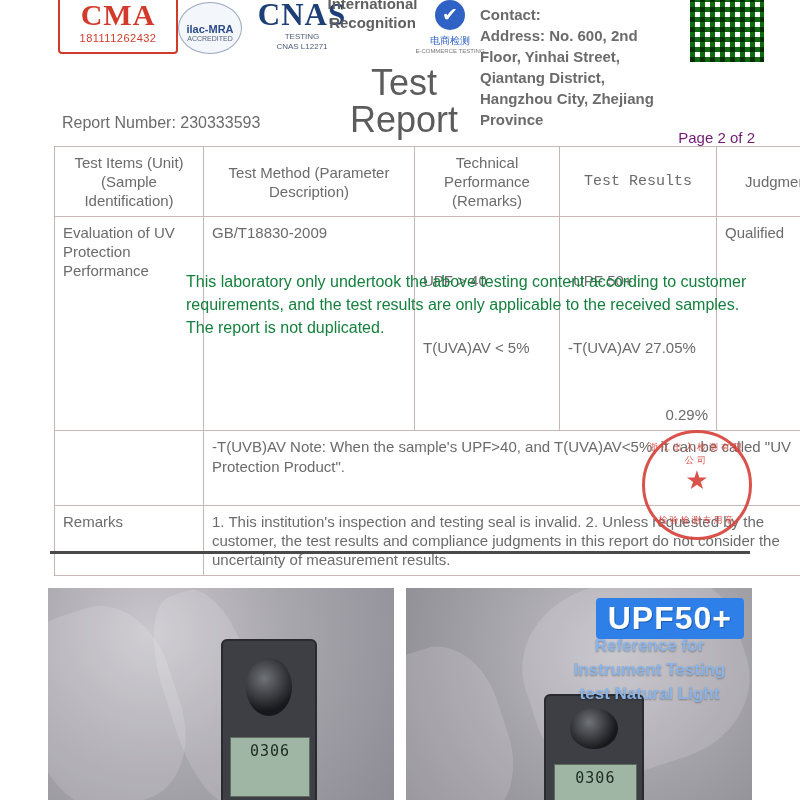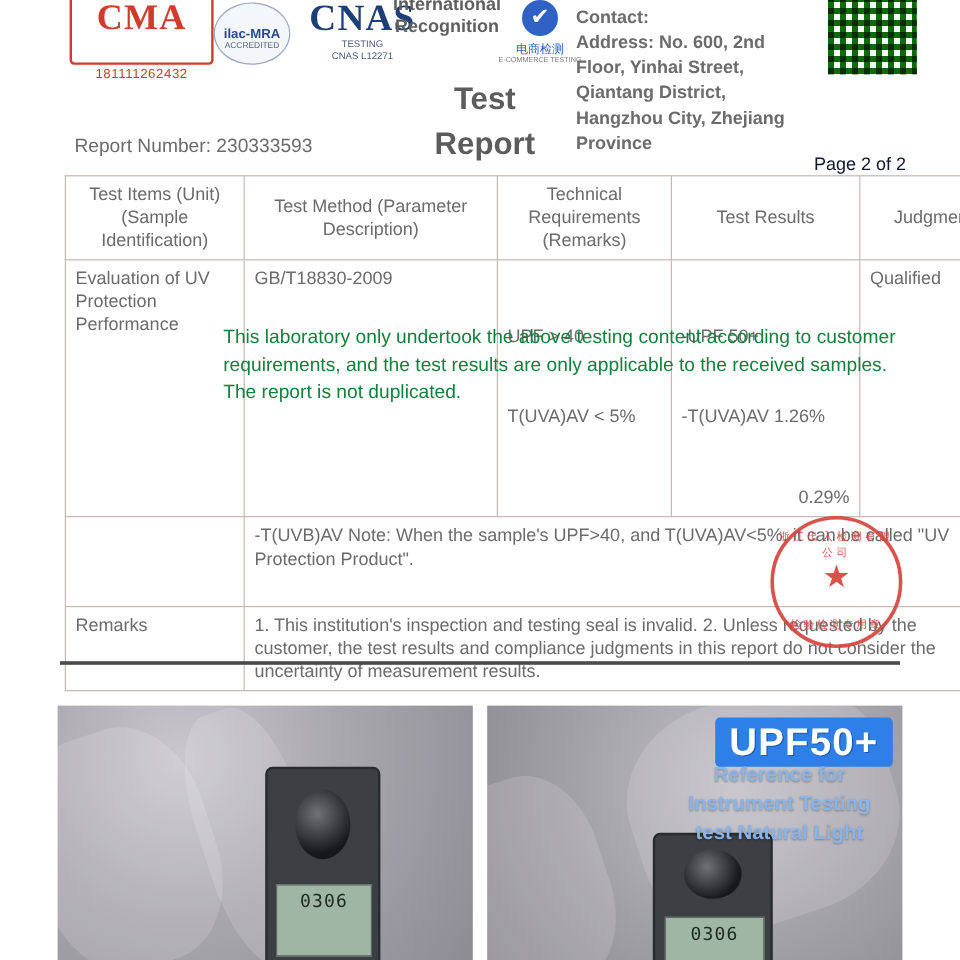--- a/index.html
+++ b/index.html
@@ -40,21 +40,20 @@
     font-size: 30px;
     font-weight: bold;
     letter-spacing: 1px;
     line-height: 34px;
     font-family: "Liberation Serif", serif;
   }
   .cma-logo .cma-num {
     font-size: 11px;
     line-height: 13px;
     letter-spacing: 0.5px;
-    margin-top: 24px;
   }
   .ilac-logo {
     position: absolute;
     left: 178px;
     top: 2px;
     width: 62px;
     height: 50px;
     border-radius: 50%;
     border: 1px solid #9aa7c2;
     background: #f3f6fb;
@@ -156,38 +155,38 @@
     background-blend-mode: multiply;
   }
 
   
   .doc-title {
     position: absolute;
     left: 350px;
     top: 64px;
     width: 108px;
     text-align: center;
-    font-size: 26px;
-    font-weight: bold;
+    font-size: 36px;
+    font-weight: normal;
     line-height: 37px;
     color: #5c5c5c;
   }
   .report-number {
     position: absolute;
     left: 62px;
     top: 114px;
     font-size: 16px;
     color: #6b6b6b;
   }
   .page-indicator {
     position: absolute;
     right: 45px;
     top: 129px;
     font-size: 15px;
-    color: #0f172a;
+    color: #701a75;
   }
 
   
   .results-table {
     position: absolute;
     left: 54px;
     top: 146px;
     width: 700px;
     border-collapse: collapse;
     table-layout: fixed;
@@ -203,21 +202,21 @@
     text-align: left;
   }
   .results-table thead th {
     text-align: center;
     height: 48px;
     vertical-align: middle;
   }
   .col-items   { width: 132px; }
   .col-method  { width: 194px; }
   .col-req     { width: 128px; }
-  .col-results { width: 140px; }
+  .col-results { width: 140px; font-family: Liberation Mono, monospace; }
   .col-judge   { width: 106px; }
 
   .req-cell div, .res-cell div { white-space: nowrap; margin-top: 48px; }
   .res-cell {
     position: relative;
   }
   .judge-cell {
     text-align: center;
     vertical-align: middle;
   }
@@ -428,36 +427,36 @@
 
 <div class="doc-title">Test Report</div>
 <div class="report-number">Report Number: 230333593</div>
 <div class="page-indicator">Page 2 of 2</div>
 
 <table class="results-table">
   <thead>
     <tr>
       <th class="col-items">Test Items (Unit) (Sample Identification)</th>
       <th class="col-method">Test Method (Parameter Description)</th>
-      <th class="col-req">Technical Requirements (Remarks)</th>
+      <th class="col-req">Technical Performance (Remarks)</th>
       <th class="col-results">Test Results</th>
       <th class="col-judge">Judgment</th>
     </tr>
   </thead>
   <tbody>
     <tr>
       <td>Evaluation of UV Protection Performance</td>
       <td>GB/T18830-2009</td>
       <td class="req-cell">
         <div>UPF &gt; 40</div>
         <div>T(UVA)AV &lt; 5%</div>
       </td>
       <td class="res-cell">
         <div>-UPF            50+</div>
-        <div>-T(UVA)AV      1.26%</div>
+        <div>-T(UVA)AV      27.05%</div>
         <div style="text-align:right;">0.29%</div>
       </td>
       <td class="judge-cell">Qualified</td>
     </tr>
     <tr class="note-row">
       <td></td>
       <td colspan="4">-T(UVB)AV Note: When the sample's UPF&gt;40, and T(UVA)AV&lt;5%, it can be called "UV Protection Product".</td>
     </tr>
     <tr>
       <td class="remarks-label">Remarks</td>

